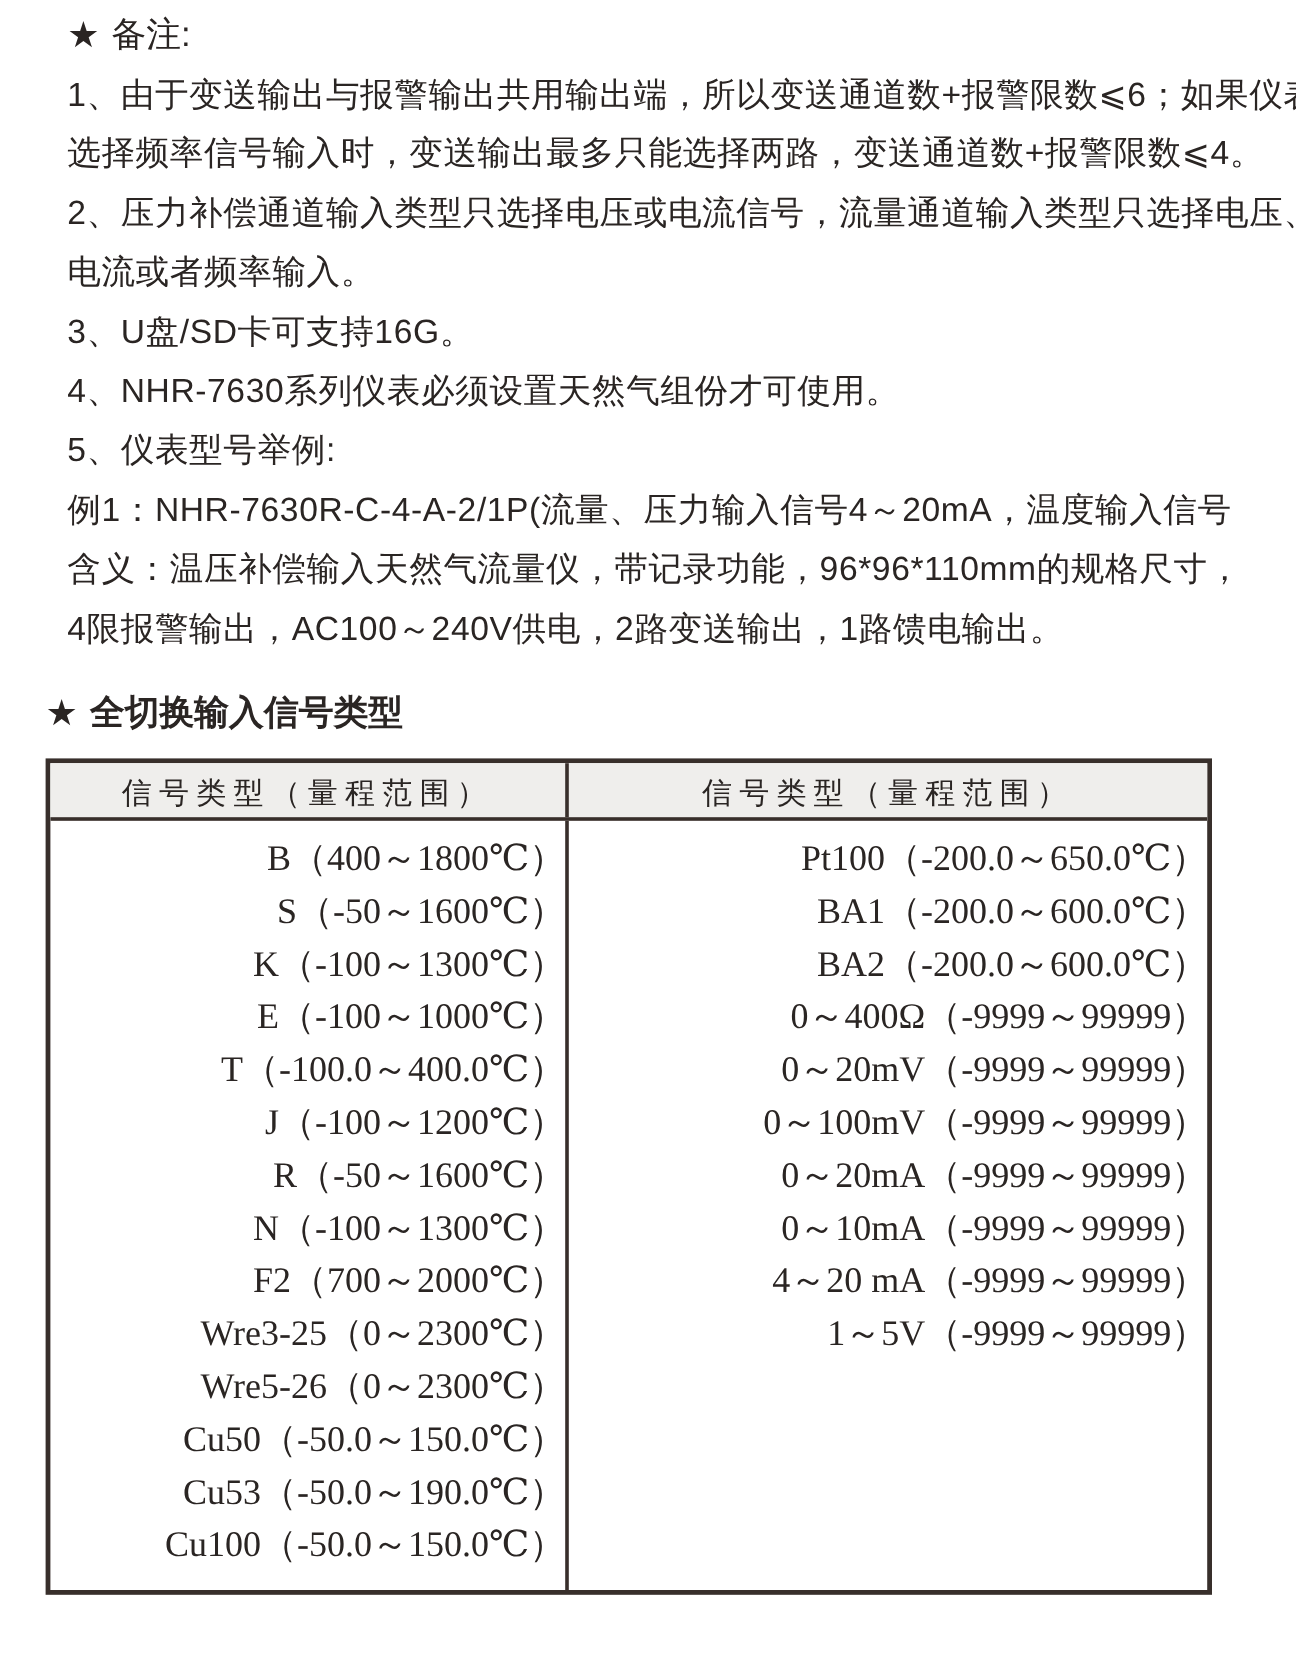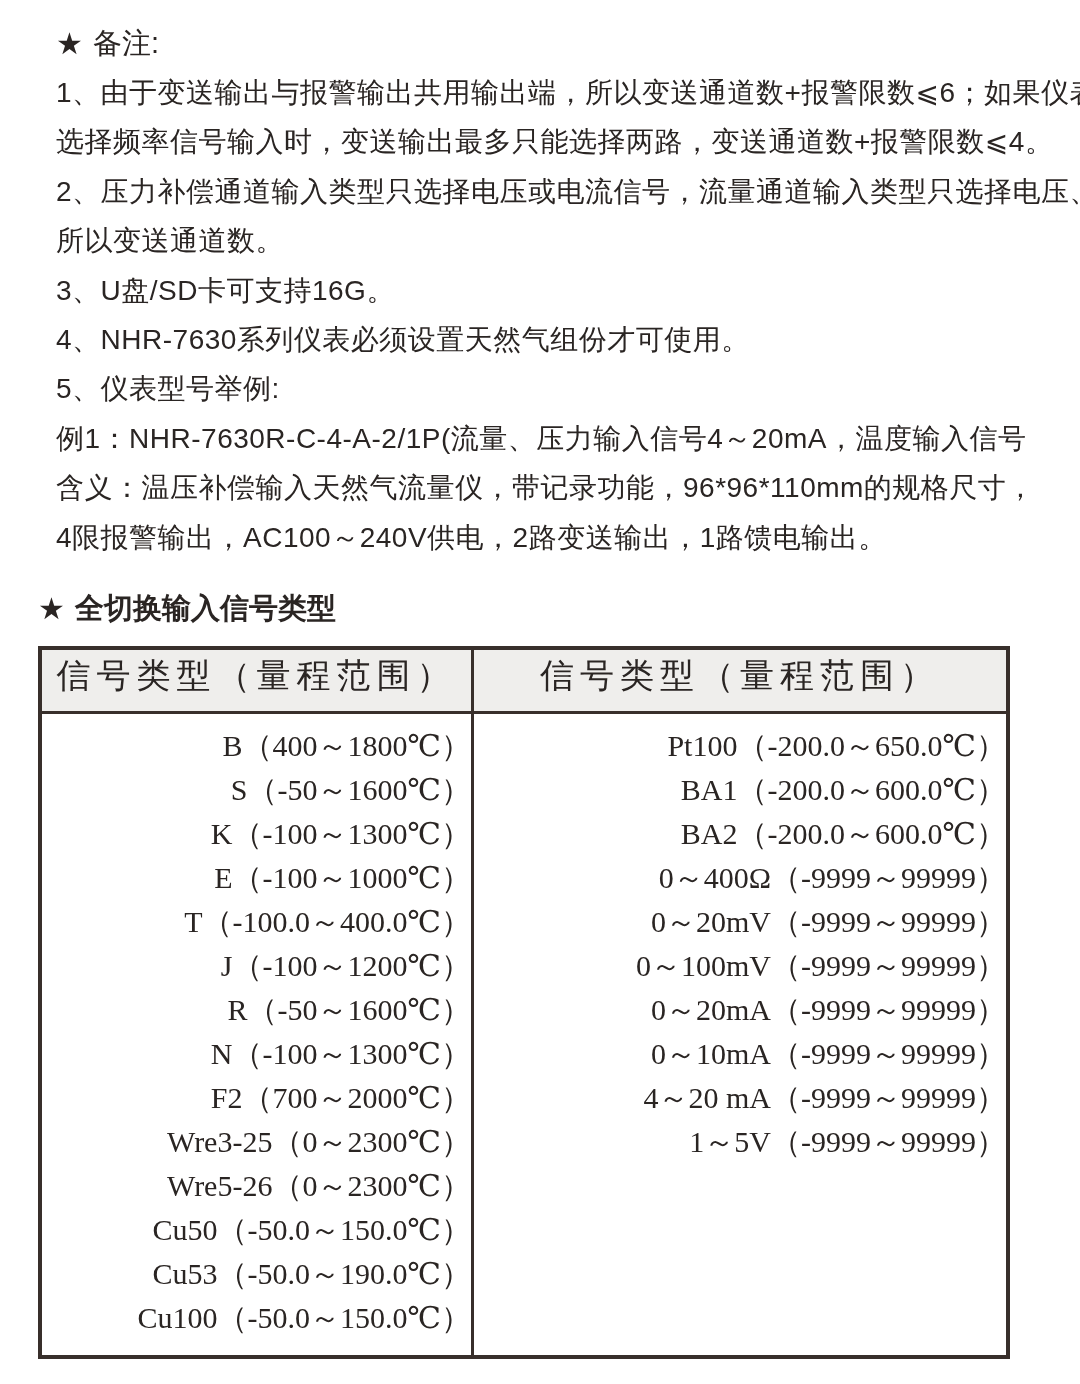--- a/index.html
+++ b/index.html
@@ -7,21 +7,21 @@
     padding: 0;
     background: #ffffff;
     color: #2a2523;
   }
   .page {
     position: relative;
     width: 1080px;
     min-height: 1384px;
     background: #ffffff;
     box-sizing: border-box;
-    padding-top: 18px;
+    padding-top: 4px;
     font-family: "Liberation Sans", "DejaVu Sans", sans-serif;
   }
   
   .notes {
     padding-left: 56px;
     padding-right: 30px;
   }
   .notes-heading {
     height: 50px;
     line-height: 50px;
@@ -58,24 +58,24 @@
     box-sizing: border-box;
     border: 4px solid #382f2b;
     font-family: "Liberation Serif", "DejaVu Serif", serif;
   }
   .sig-head {
     display: flex;
     background: #efeeec;
     border-bottom: 3px solid #382f2b;
   }
   .sig-head .cell {
-    height: 61px;
+    height: 45px;
     line-height: 51px;
     text-align: center;
-    font-size: 34px;
+    font-size: 25px;
     letter-spacing: 6px;
     white-space: nowrap;
     overflow: hidden;
   }
   .col-l { width: 432px; border-right: 3px solid #382f2b; box-sizing: border-box; }
   .col-r { flex: 1; }
   .sig-body { display: flex; text-align: right; }
   .sig-body .col-l,
   .sig-body .col-r {
     padding: 10px 0 15px 0;
@@ -96,21 +96,21 @@
 <div class="page">
 
   <div class="notes">
     <div class="notes-heading">
       <span class="star">★</span><span>备注:</span>
     </div>
     <div>
         <div class="note-line">1、由于变送输出与报警输出共用输出端，所以变送通道数+报警限数⩽6；如果仪表</div>
         <div class="note-line">选择频率信号输入时，变送输出最多只能选择两路，变送通道数+报警限数⩽4。</div>
         <div class="note-line">2、压力补偿通道输入类型只选择电压或电流信号，流量通道输入类型只选择电压、</div>
-        <div class="note-line">所以变送通道数。</div>
+        <div class="note-line">电流或者频率输入。</div>
         <div class="note-line">3、U盘/SD卡可支持16G。</div>
         <div class="note-line">4、NHR-7630系列仪表必须设置天然气组份才可使用。</div>
         <div class="note-line">5、仪表型号举例:</div>
         <div class="note-line">例1：NHR-7630R-C-4-A-2/1P(流量、压力输入信号4～20mA，温度输入信号</div>
         <div class="note-line">含义：温压补偿输入天然气流量仪，带记录功能，96*96*110mm的规格尺寸，</div>
         <div class="note-line">4限报警输出，AC100～240V供电，2路变送输出，1路馈电输出。</div>
       </div>
   </div>
 
   <div class="sig-title">

